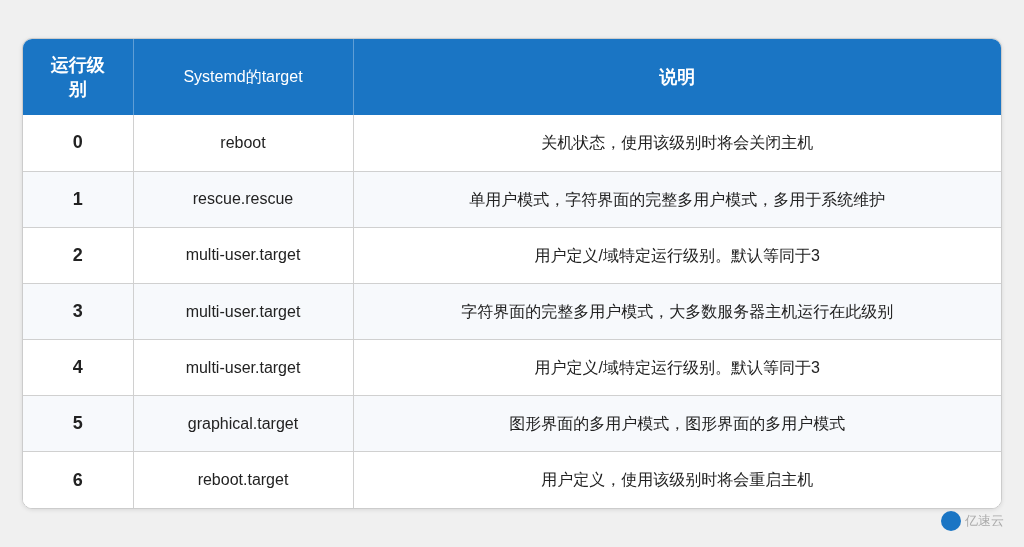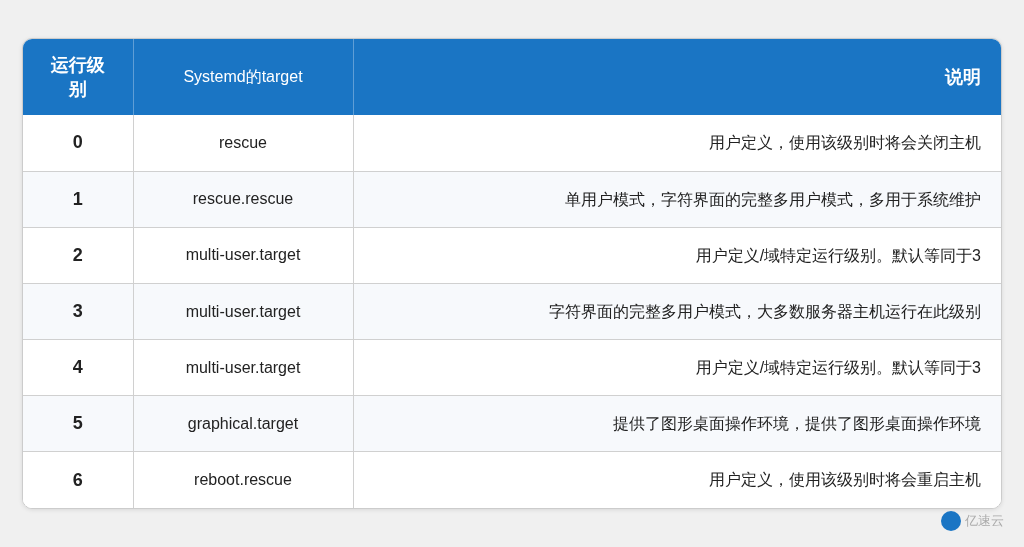--- a/index.html
+++ b/index.html
@@ -86,21 +86,21 @@
     }
 
     .col-target {
       width: 220px;
       text-align: center;
       font-weight: normal;
       font-size: 16px;
     }
 
     .col-desc {
-      text-align: right;
+      text-align: center;
       line-height: 1.7;
     }
 
     .watermark {
       position: fixed;
       bottom: 16px;
       right: 20px;
       font-size: 13px;
       color: #aaa;
       display: flex;
@@ -124,22 +124,22 @@
     <thead>
       <tr>
         <th class="col-level">运行级别</th>
         <th class="col-target">Systemd的target</th>
         <th class="col-desc">说明</th>
       </tr>
     </thead>
     <tbody id="table-body">
     <tr>
           <td class="col-level">0</td>
-          <td class="col-target">rescue</td>
-          <td class="col-desc">用户定义，使用该级别时将会关闭主机</td>
+          <td class="col-target">reboot</td>
+          <td class="col-desc">关机状态，使用该级别时将会关闭主机</td>
         </tr>
         <tr>
           <td class="col-level">1</td>
           <td class="col-target">rescue.rescue</td>
           <td class="col-desc">单用户模式，字符界面的完整多用户模式，多用于系统维护</td>
         </tr>
         <tr>
           <td class="col-level">2</td>
           <td class="col-target">multi-user.target</td>
           <td class="col-desc">用户定义/域特定运行级别。默认等同于3</td>
@@ -150,25 +150,25 @@
           <td class="col-desc">字符界面的完整多用户模式，大多数服务器主机运行在此级别</td>
         </tr>
         <tr>
           <td class="col-level">4</td>
           <td class="col-target">multi-user.target</td>
           <td class="col-desc">用户定义/域特定运行级别。默认等同于3</td>
         </tr>
         <tr>
           <td class="col-level">5</td>
           <td class="col-target">graphical.target</td>
-          <td class="col-desc">提供了图形桌面操作环境，提供了图形桌面操作环境</td>
+          <td class="col-desc">图形界面的多用户模式，图形界面的多用户模式</td>
         </tr>
         <tr>
           <td class="col-level">6</td>
-          <td class="col-target">reboot.rescue</td>
+          <td class="col-target">reboot.target</td>
           <td class="col-desc">用户定义，使用该级别时将会重启主机</td>
         </tr>
       </tbody>
   </table>
 </div>
 
 <div class="watermark">
   <span class="watermark-logo"></span>
   <span>亿速云</span>
 </div>

